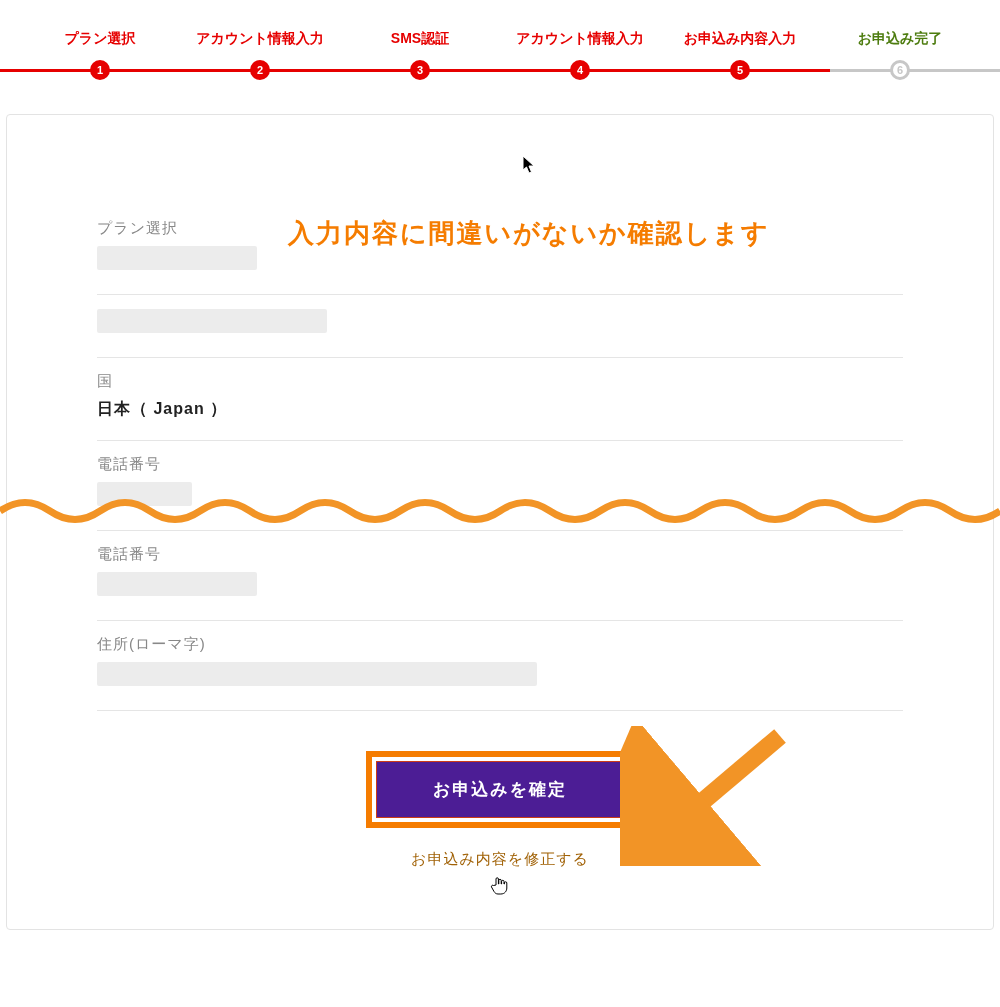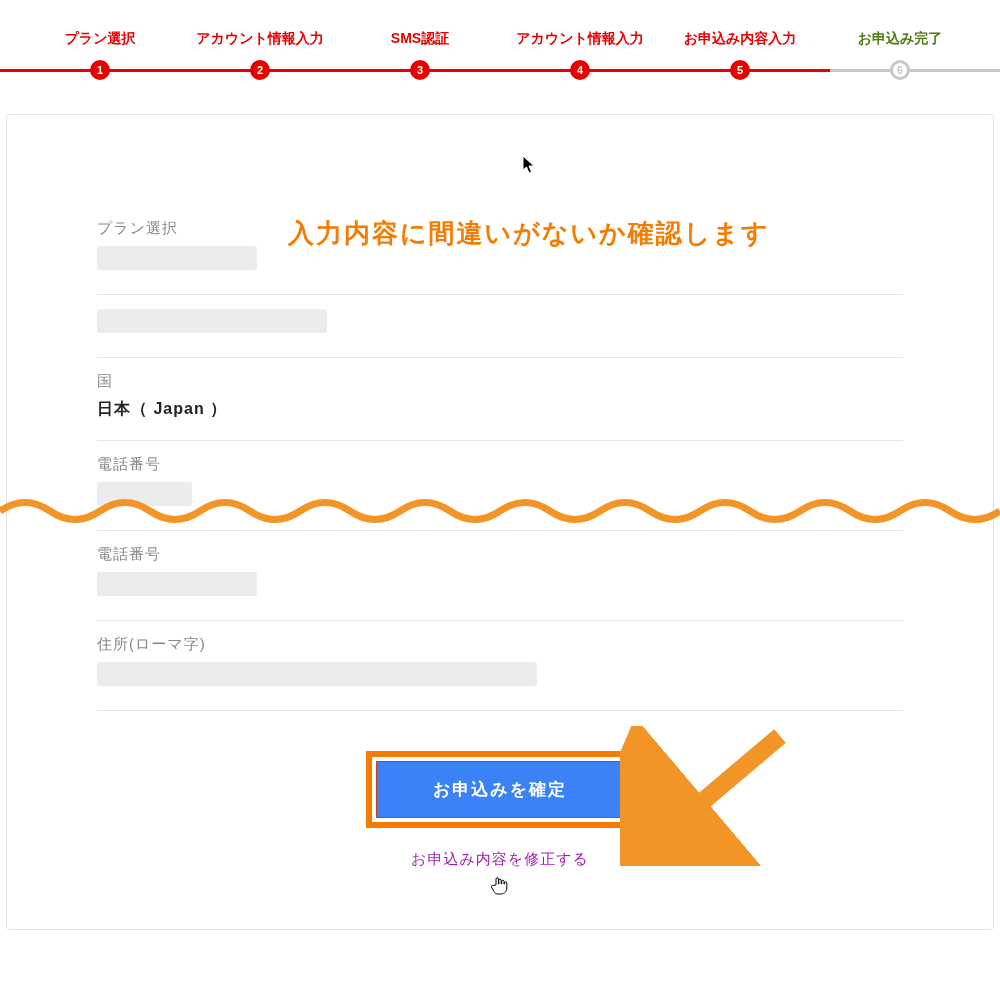--- a/index.html
+++ b/index.html
@@ -67,26 +67,26 @@
     .wave {
       position:absolute; left:0; right:0; top:494px; height:34px; pointer-events:none;
     }
 
     
     .actions { text-align:center; margin-top:40px; }
     .btn-box {
       display:inline-block; border:6px solid #f57c00; padding:4px;
     }
     .confirm-btn {
-      background:#3b82f6; color:#fff; border:1px solid #cc3d17;
+      background:#4c1d95; color:#fff; border:1px solid #cc3d17;
       font-size:17px; font-weight:700; letter-spacing:2px;
       padding:16px 56px; cursor:pointer;
     }
     .modify-link {
-      display:block; margin-top:22px; font-size:15px; color:#a21caf;
+      display:block; margin-top:22px; font-size:15px; color:#a16207;
       letter-spacing:1px; cursor:pointer;
     }
 
     
     .arrow {
       position:absolute; left:620px; top:726px; width:180px; height:140px;
       pointer-events:none;
     }
 
     

